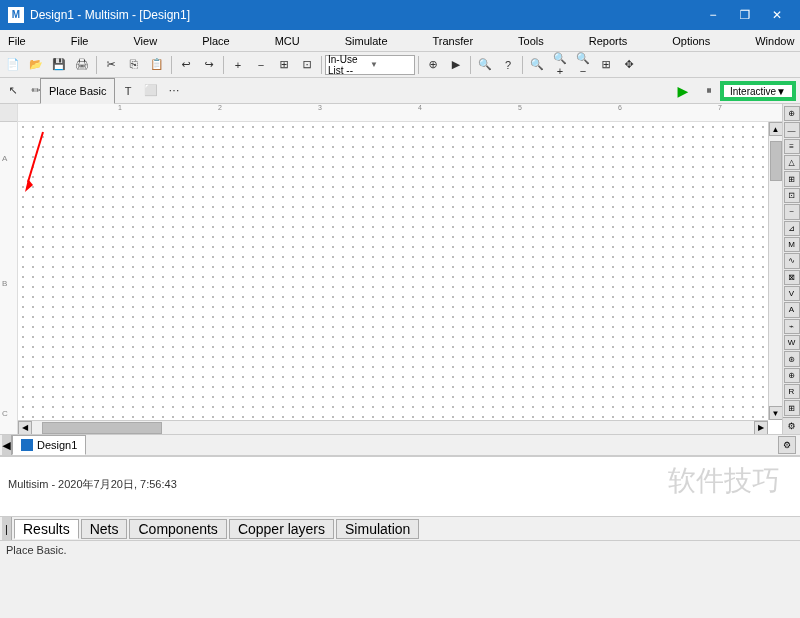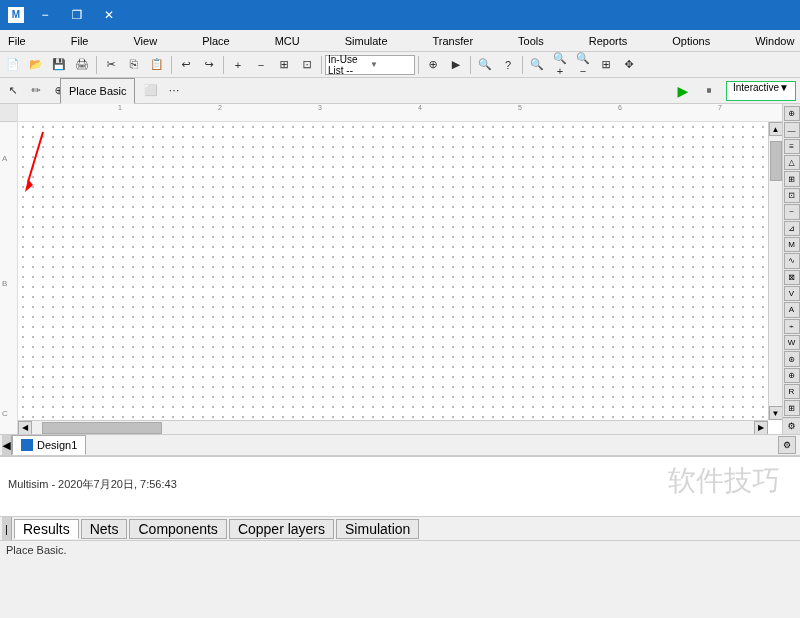--- a/index.html
+++ b/index.html
@@ -111,31 +111,30 @@
       left: 40px;
       height: 26px;
       background: #f0f0f0;
       border: 1px solid #999;
       border-bottom: 1px solid #f0f0f0;
       padding: 0 8px;
       display: flex; align-items: center;
       font-size: 11px;
       cursor: pointer;
       z-index: 10;
-      margin-left: 20px;
     }
     .interactive-btn {
       position: absolute;
       right: 40px;
       height: 20px;
       background: white;
-      border: 1px solid #22c55e;
+      border: 4px solid #22c55e;
       padding: 0 6px;
       font-size: 10px;
-      display: flex; align-items: flex-start;
+      display: flex; align-items: flex-end;
       cursor: pointer;
     }
     .play-btn { color: #00aa00; font-size: 14px; }
     .pause-btn { color: #333; font-size: 11px; }
     
     .row-label {
       position: absolute;
       left: 2px;
       font-size: 8px;
       color: #888;
@@ -232,20 +231,21 @@
       padding: 0 6px;
       font-size: 11px;
       color: #333;
     }
   </style>
 </head>
 <body>
 
 <div class="title-bar">
   <span class="app-icon">M</span>
+  <span class="title-text">Design1 - Multisim - [Design1]</span>
   <div class="win-controls">
     <button class="win-btn">−</button>
     <button class="win-btn">❐</button>
     <button class="win-btn close">✕</button>
   </div>
 </div>
 
 <div class="menu-bar">
   <div class="menu-item">File</div>
   <div class="menu-item">File</div>

